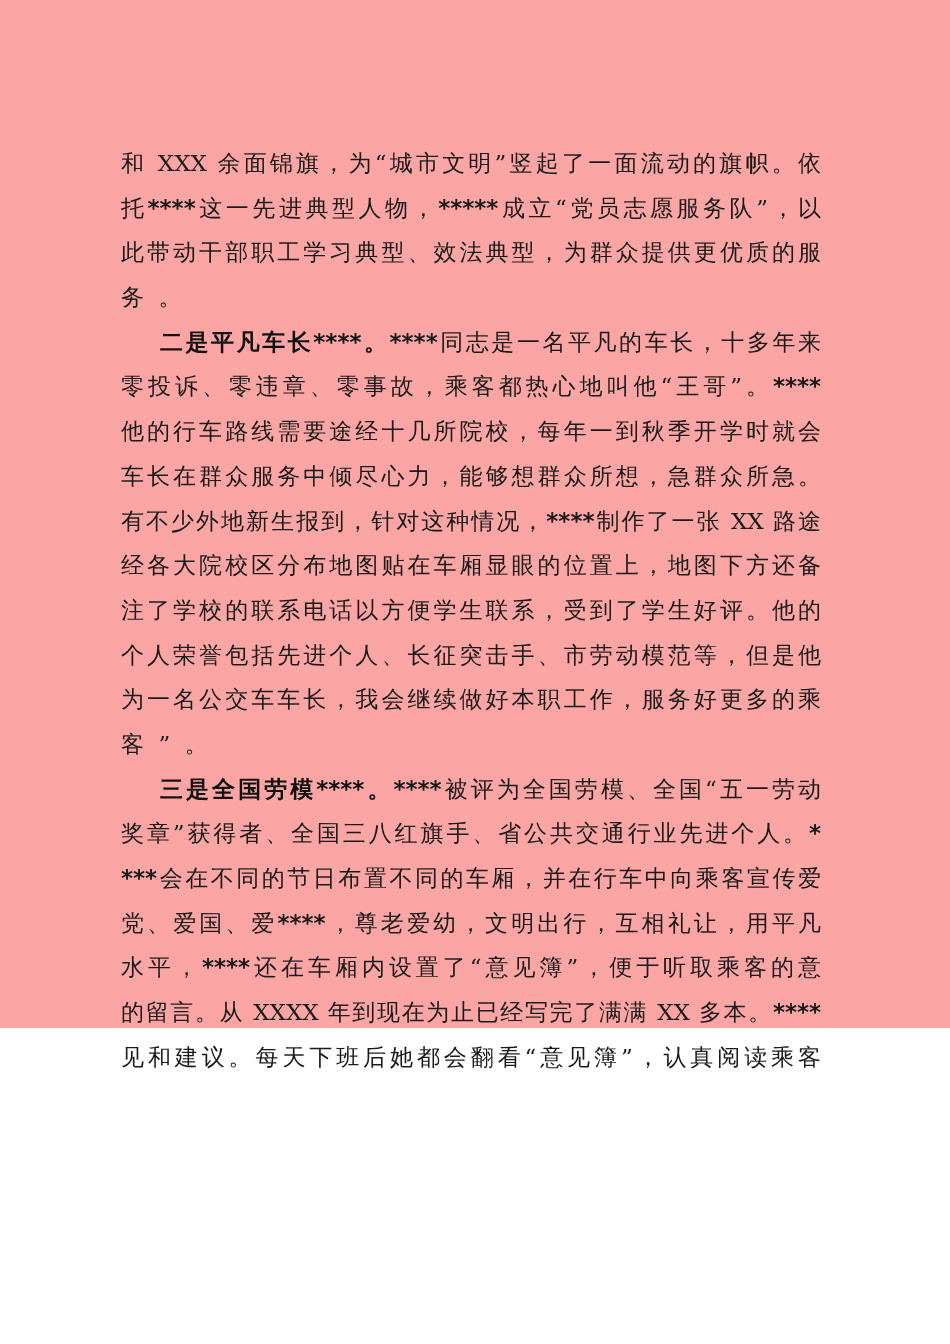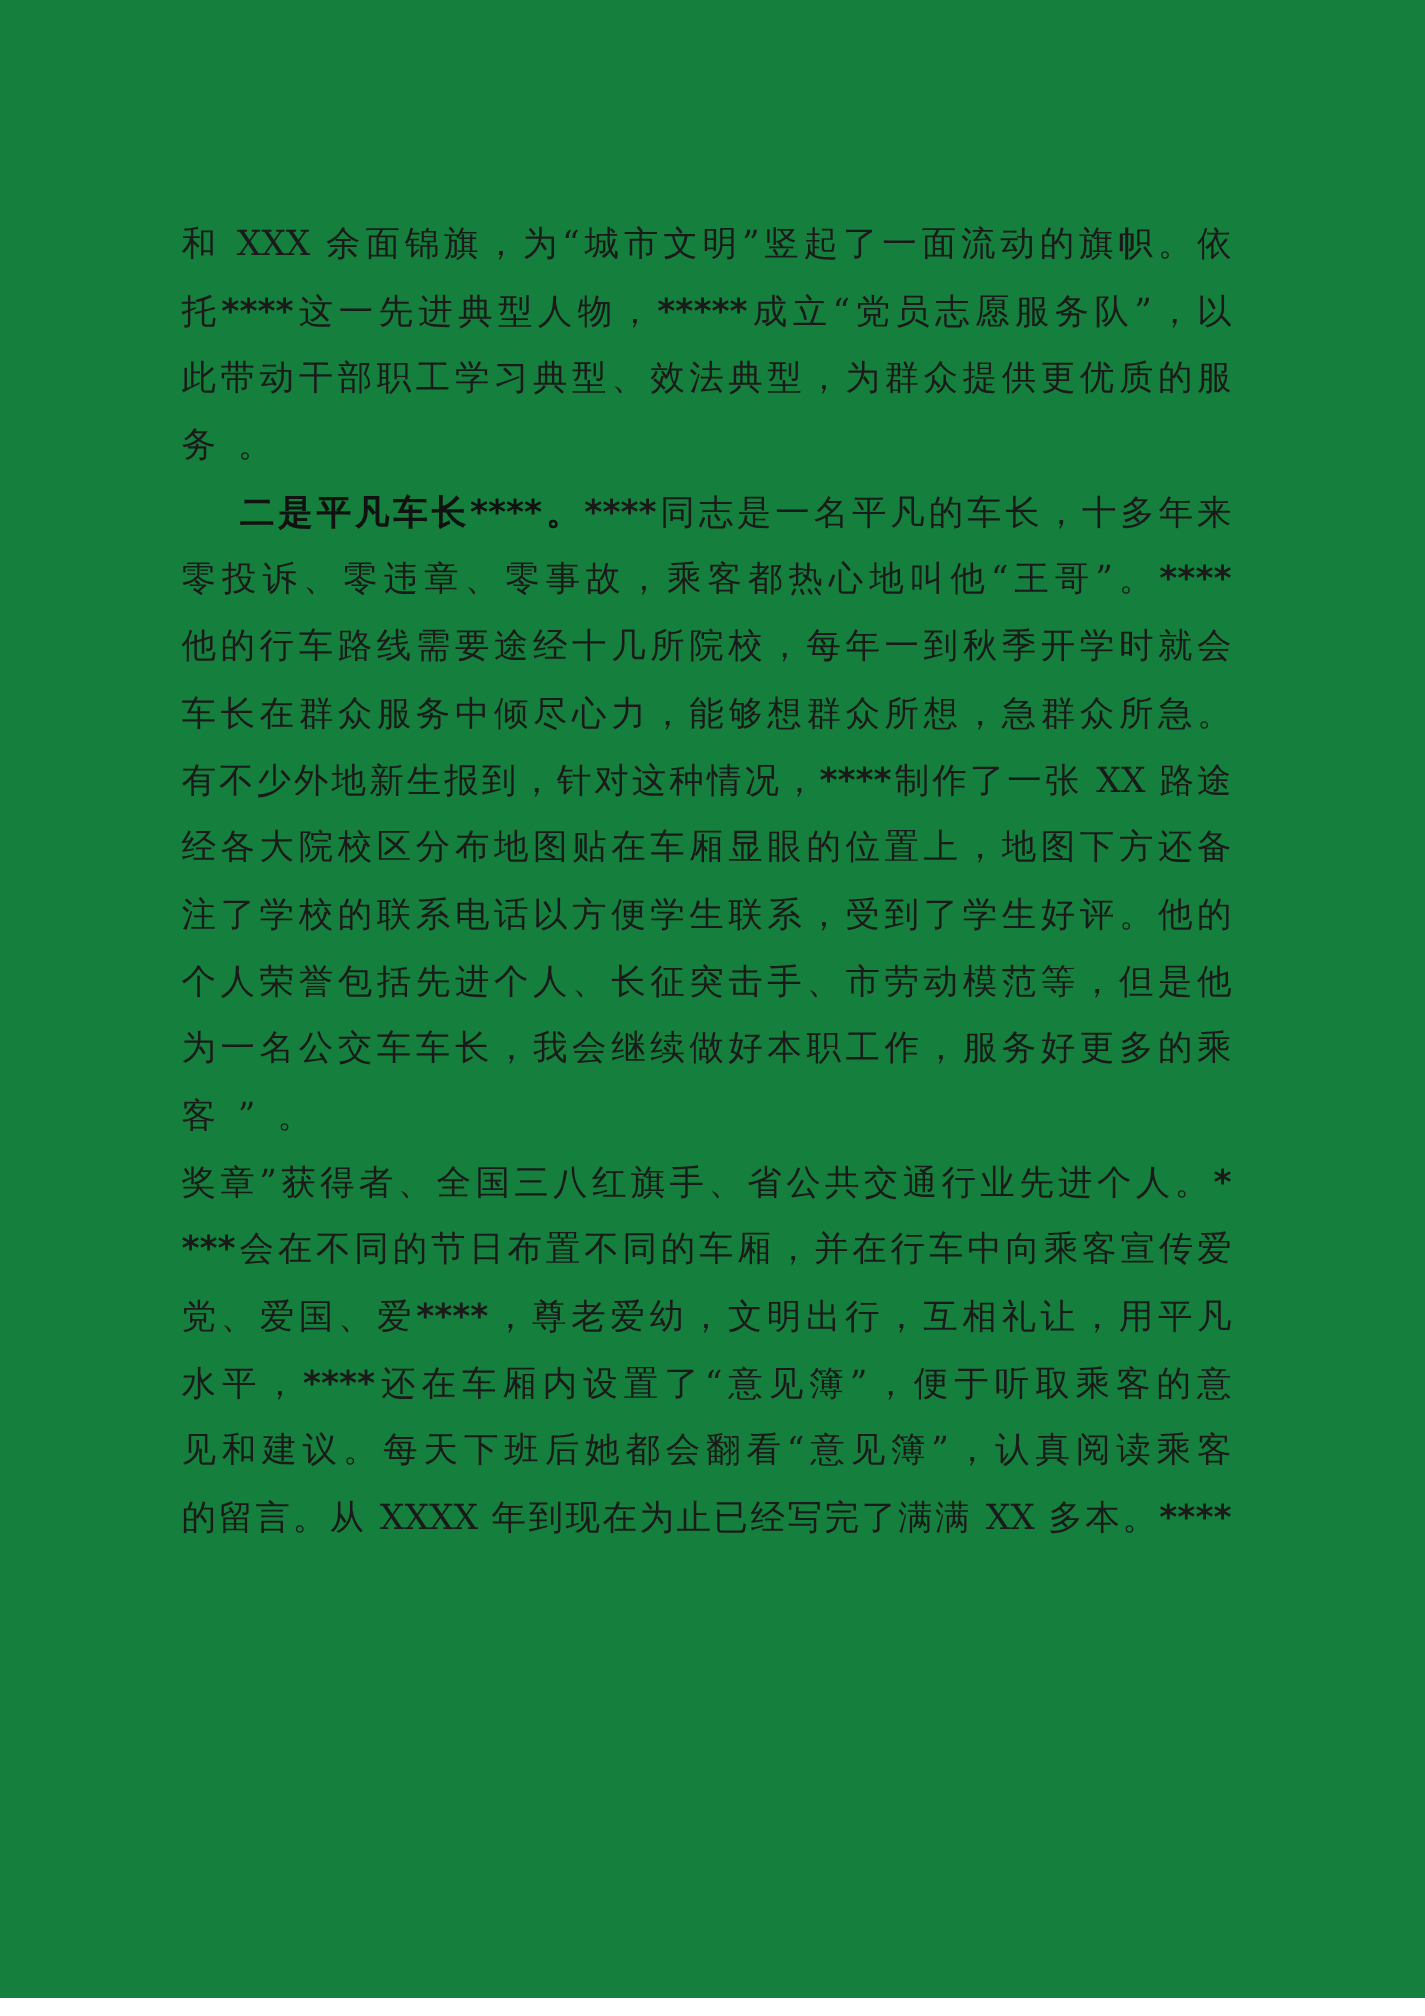--- a/index.html
+++ b/index.html
@@ -1,17 +1,17 @@
 <!DOCTYPE html>
 <html><head>
 <meta charset="utf-8">
 <style>
   html, body { margin: 0; padding: 0; background: #ffffff; }
   body { width: 950px; height: 1344px; position: relative; overflow: hidden; }
-  .page { position: absolute; left: 0; top: 0; width: 950px; height: 1332px; background: #15803d; }
+  .page { position: absolute; left: 0; top: 0; width: 950px; height: 1028px; background: #fca5a5; }
   .doc {
     position: absolute; left: 121px; top: 141px; width: 700px;
     font-family: "DejaVu Serif", "Liberation Serif", serif;
     font-size: 23px; color: #1a1a1a;
   }
   .line {
     height: 44.7px; line-height: 44.7px; white-space: nowrap;
     text-align: justify; text-align-last: justify;
     display: block;
   }
@@ -37,21 +37,24 @@
     <div class="line">零投诉、零违章、零事故，乘客都热心地叫他“王哥”。<span class="star">****</span></div>
     <div class="line">他的行车路线需要途经十几所院校，每年一到秋季开学时就会</div>
     <div class="line">车长在群众服务中倾尽心力，能够想群众所想，急群众所急。</div>
     <div class="line">有不少外地新生报到，针对这种情况，<span class="star">****</span>制作了一张 XX 路途</div>
     <div class="line">经各大院校区分布地图贴在车厢显眼的位置上，地图下方还备</div>
     <div class="line">注了学校的联系电话以方便学生联系，受到了学生好评。他的</div>
     <div class="line">个人荣誉包括先进个人、长征突击手、市劳动模范等，但是他</div>
     <div class="line">为一名公交车车长，我会继续做好本职工作，服务好更多的乘</div>
     <div class="line last">客”。</div>
 
+    <div class="line indent">
+      <span class="head">三是全国劳模<span class="star">****</span>。</span><span><span class="star">****</span>被评为全国劳模、全国“五一劳动</span>
+    </div>
     <div class="line">奖章”获得者、全国三八红旗手、省公共交通行业先进个人。<span class="star">*</span></div>
     <div class="line"><span class="star">***</span>会在不同的节日布置不同的车厢，并在行车中向乘客宣传爱</div>
     <div class="line">党、爱国、爱<span class="star">****</span>，尊老爱幼，文明出行，互相礼让，用平凡</div>
     <div class="line">水平，<span class="star">****</span>还在车厢内设置了“意见簿”，便于听取乘客的意</div>
+    <div class="line">的留言。从 XXXX 年到现在为止已经写完了满满 XX 多本。<span class="star">****</span></div>
     <div class="line">见和建议。每天下班后她都会翻看“意见簿”，认真阅读乘客</div>
-    <div class="line">的留言。从 XXXX 年到现在为止已经写完了满满 XX 多本。<span class="star">****</span></div>
 
   </div>
 </div>
 
 </body></html>

